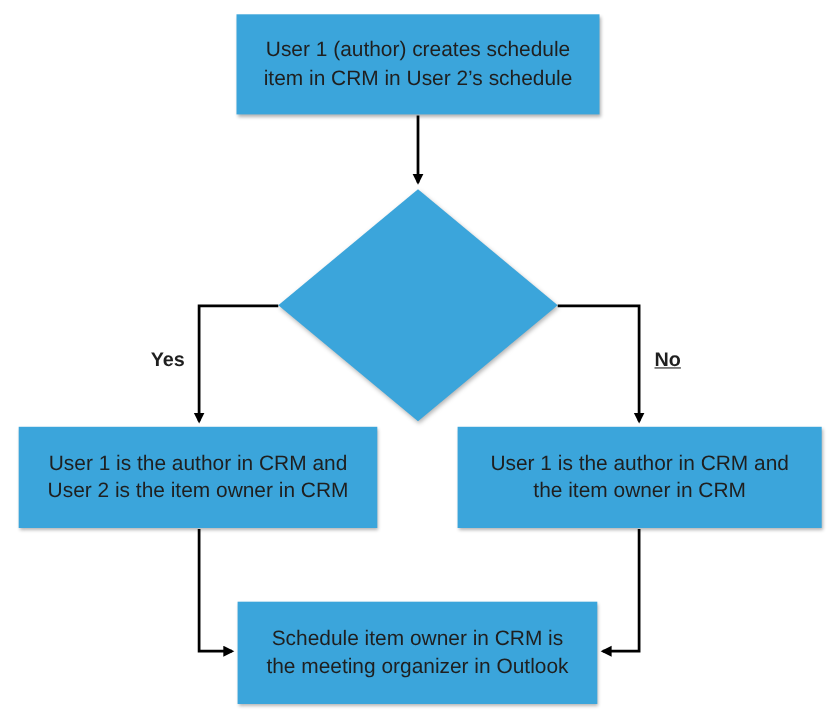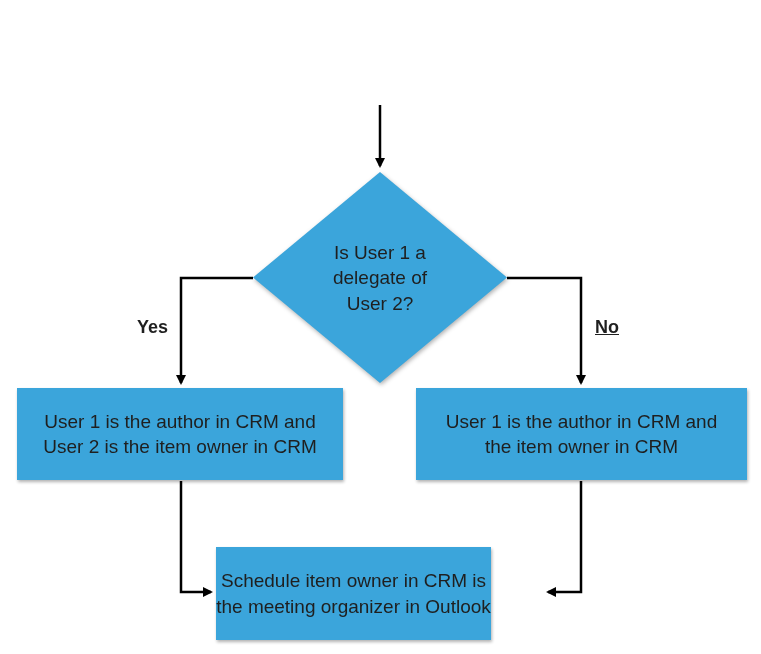--- a/index.html
+++ b/index.html
@@ -45,21 +45,21 @@
     justify-content: center;
     text-align: center;
     font-size: 19px;
     line-height: 1.32;
     white-space: pre-line;
     box-shadow: 1px 2px 3px rgba(0,0,0,0.30);
   }
   .node-start  { left: 215px; top: 13px;  width: 330px; height: 91px; }
   .node-yes    { left: 17px;  top: 388px; width: 326px; height: 92px; }
   .node-no     { left: 416px; top: 388px; width: 331px; height: 92px; }
-  .node-end    { left: 216px; top: 547px; width: 275px; height: 93px; }
+  .node-end    { left: 216px; top: 547px; width: 327px; height: 93px; }
   .diamond-text {
     position: absolute;
     left: 290px; top: 232px;
     width: 180px; height: 92px;
     display: flex;
     align-items: center;
     justify-content: center;
     text-align: center;
     color: var(--text);
     font-size: 19px;
@@ -95,26 +95,25 @@
 
     <path class="connector" d="M253,278 L181,278 L181,383" marker-end="url(#arrowhead)"></path>
 
     <path class="connector" d="M507,278 L581,278 L581,383" marker-end="url(#arrowhead)"></path>
 
     <path class="connector" d="M181,481 L181,592 L211,592" marker-end="url(#arrowhead)"></path>
 
     <path class="connector" d="M581,481 L581,592 L548,592" marker-end="url(#arrowhead)"></path>
   </svg>
 
+  <div class="node node-start">
+    <span>User 1 (author) creates schedule
+item in CRM in User 2’s schedule</span>
+  </div>
 
-  <div class="diamond-text">
-    <span>Is User 1 a
-delegate of
-User 2?</span>
-  </div>
 
   <div class="edge-label edge-label-yes">Yes</div>
 
   <div class="edge-label edge-label-no">No</div>
 
   <div class="node node-yes">
     <span>User 1 is the author in CRM and
 User 2 is the item owner in CRM</span>
   </div>
 

